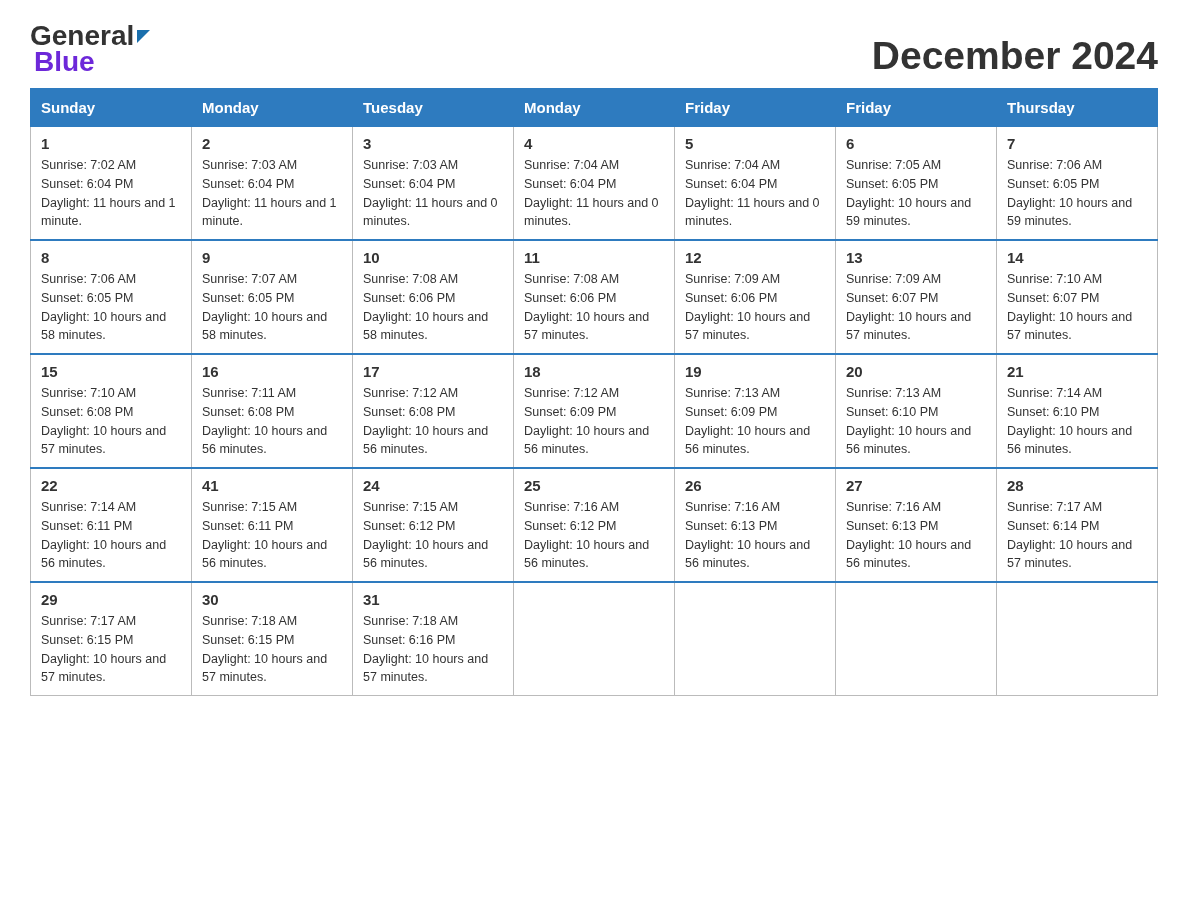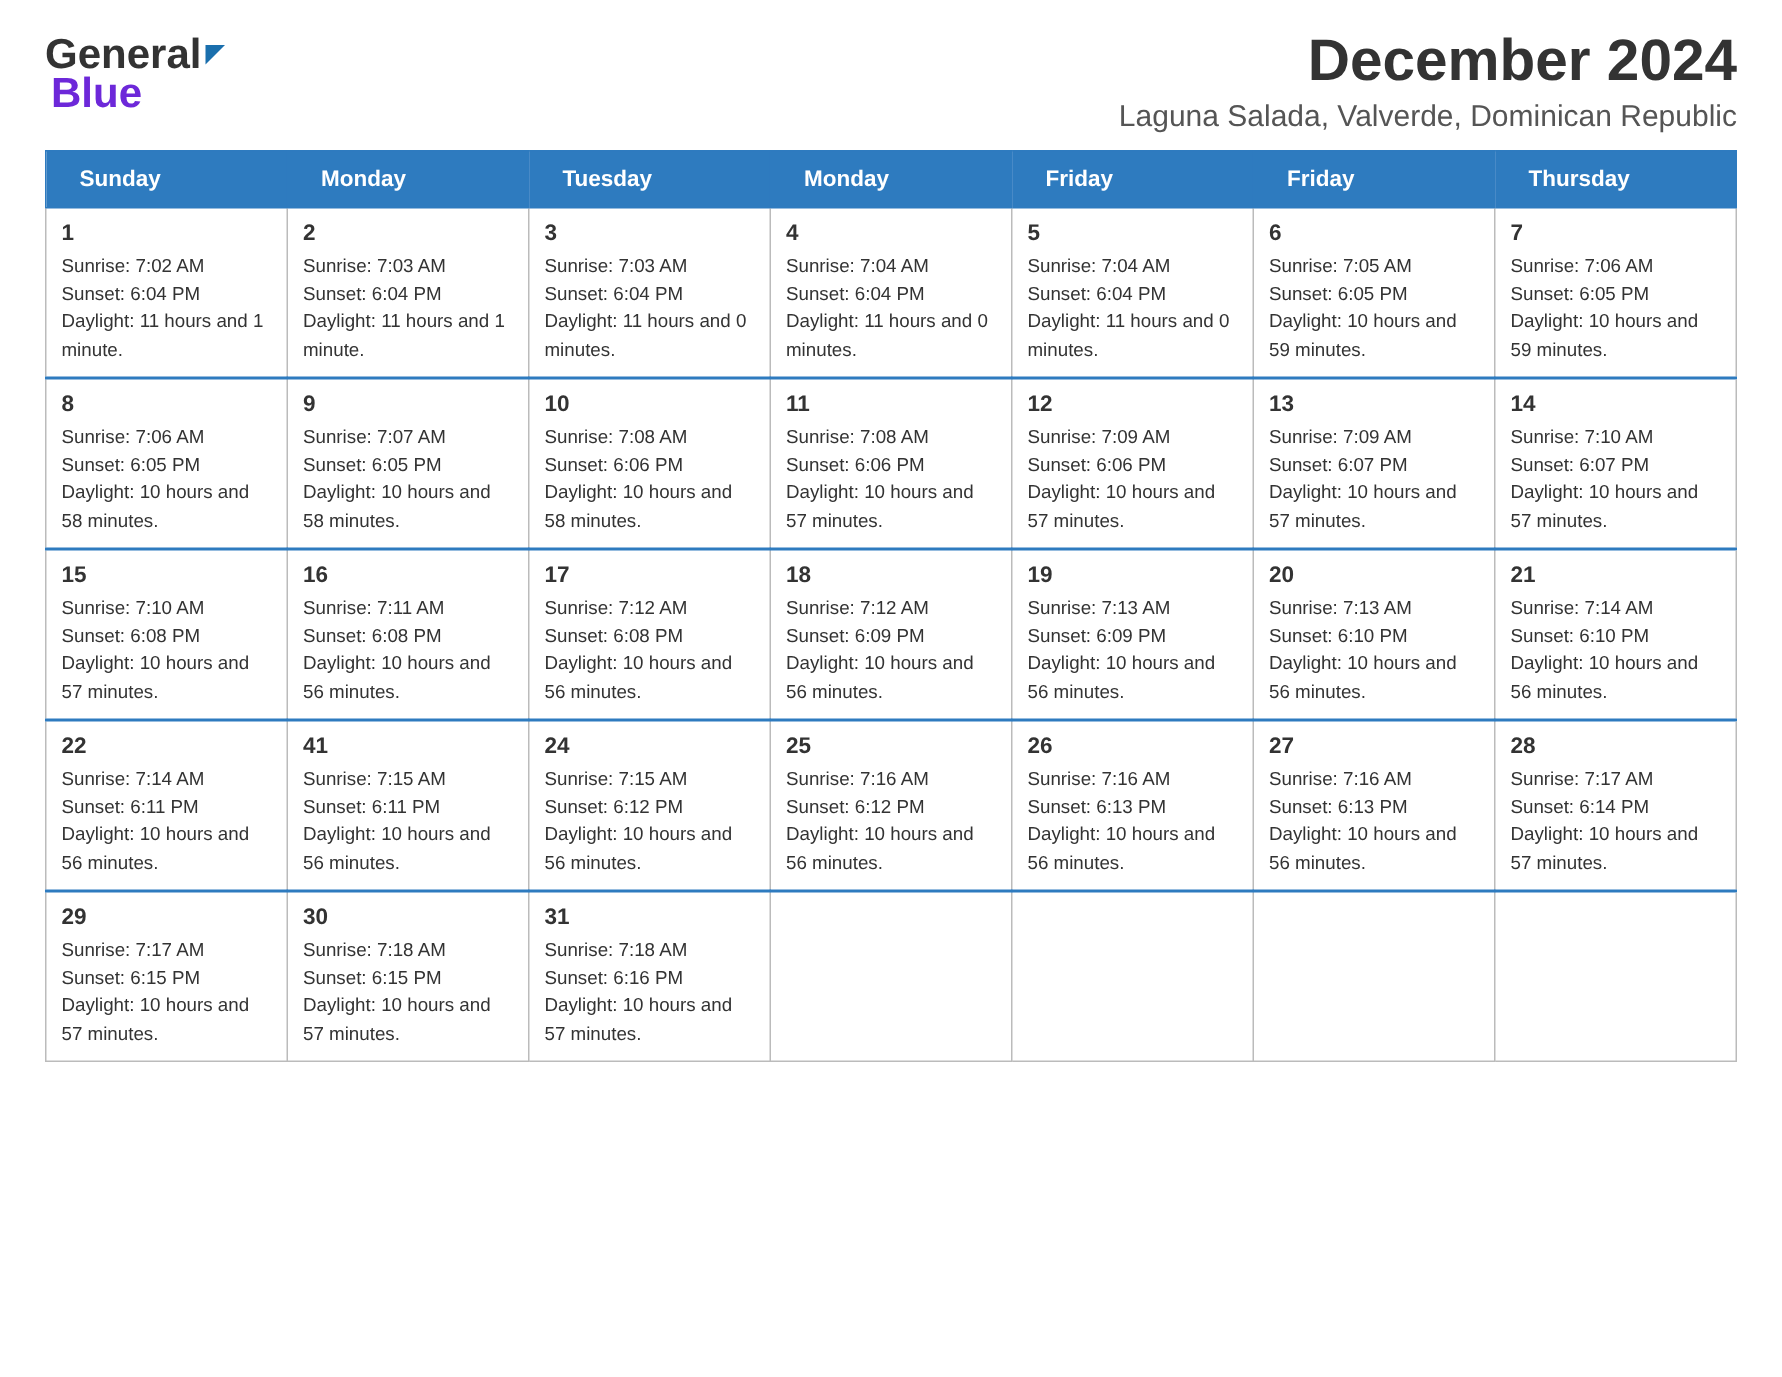--- a/index.html
+++ b/index.html
@@ -6,21 +6,21 @@
     body {
       font-family: Arial, sans-serif;
       background: #fff;
       width: 1188px;
       min-height: 918px;
       padding: 20px 30px;
     }
     .header-section {
       display: flex;
       justify-content: space-between;
-      align-items: flex-start;
+      align-items: flex-end;
       margin-bottom: 10px;
     }
     .logo-text-general {
       font-size: 28px;
       font-weight: bold;
       color: #333;
     }
     .logo-text-blue {
       font-size: 28px;
       font-weight: bold;
@@ -51,21 +51,21 @@
     table {
       width: 100%;
       border-collapse: collapse;
       margin-top: 10px;
     }
     thead tr th {
       background-color: #2e7bbf;
       color: #fff;
       font-size: 15px;
       font-weight: bold;
-      padding: 10px 22px;
+      padding: 10px 10px;
       text-align: left;
       border: 1px solid #2e7bbf;
     }
     tbody tr td {
       border: 1px solid #bbb;
       vertical-align: top;
       padding: 8px 10px;
       font-size: 13px;
       color: #333;
       width: 14.28%;
@@ -100,21 +100,20 @@
     <div class="logo-top-row">
       <span class="logo-text-general">General</span>
       <div style="display:flex; flex-direction:column; margin-left:3px;">
         <div style="width:0;height:0;border-left:13px solid #1a6fad;border-top:0;border-bottom:13px solid transparent;margin-left:0;"></div>
       </div>
     </div>
     <span class="logo-text-blue" style="margin-left: 4px; margin-top:-6px;">Blue</span>
   </div>
   <div class="title-section">
     <div class="month-title">December 2024</div>
-    <div class="location-subtitle">Laguna Salada, Valverde, Dominican Republic</div>
   </div>
 </div>
 
 <table>
   <thead>
     <tr>
       <th>Sunday</th>
       <th>Monday</th>
       <th>Tuesday</th>
       <th>Monday</th>

